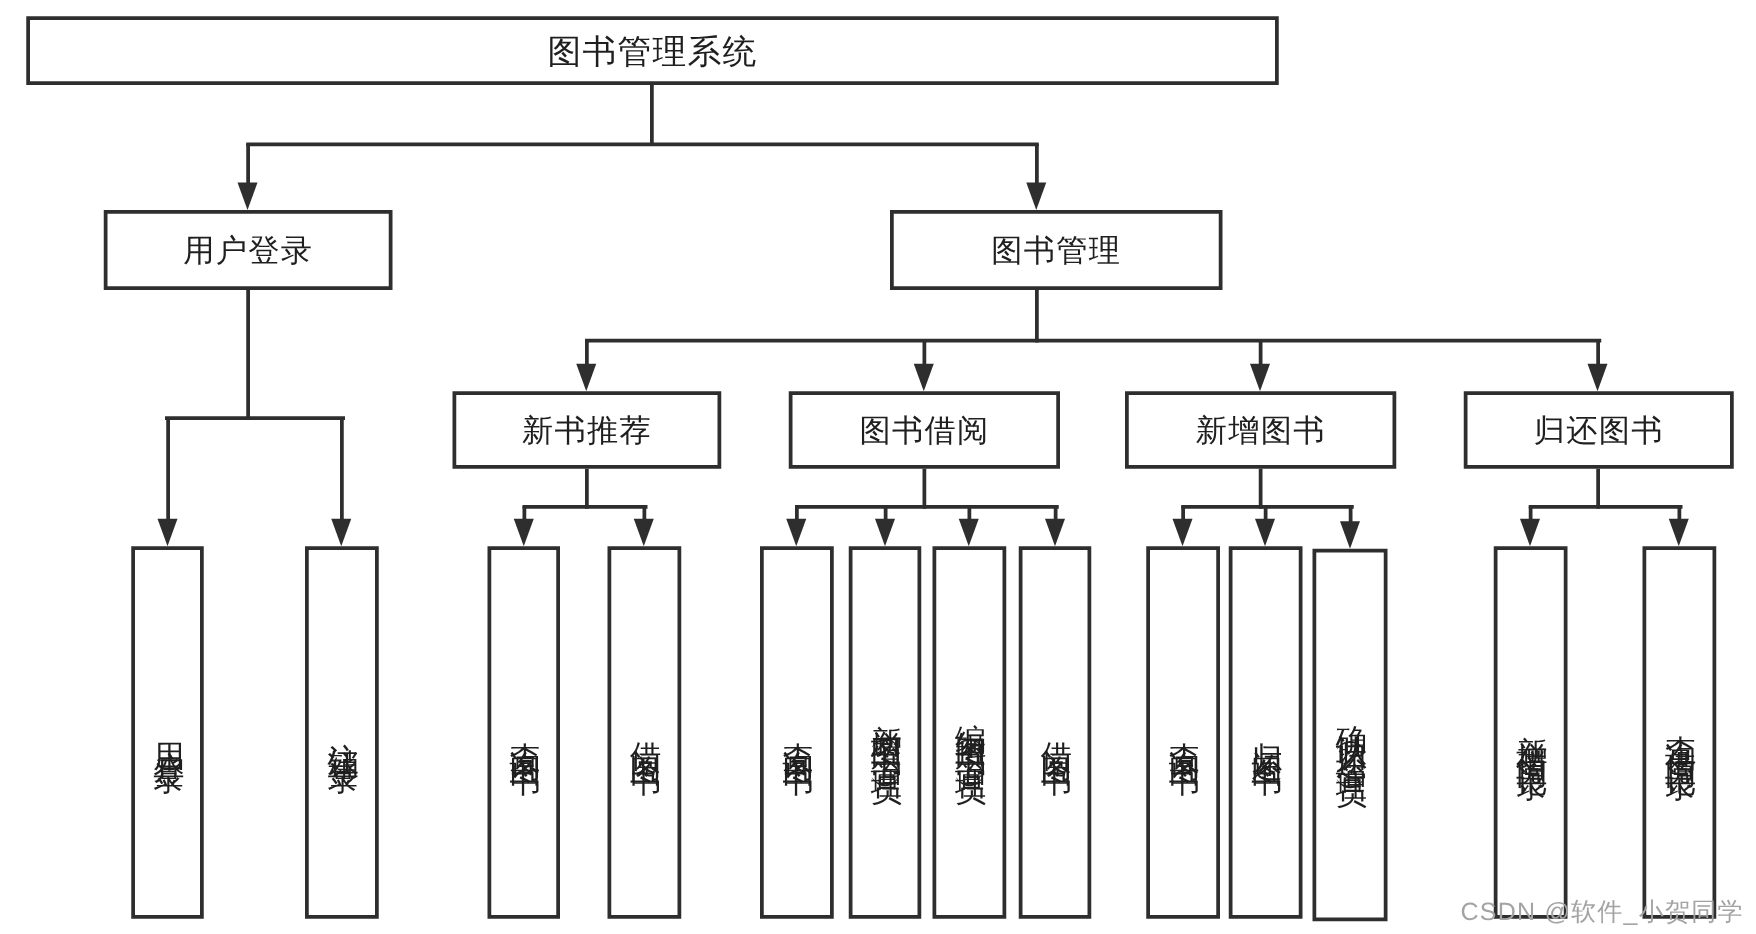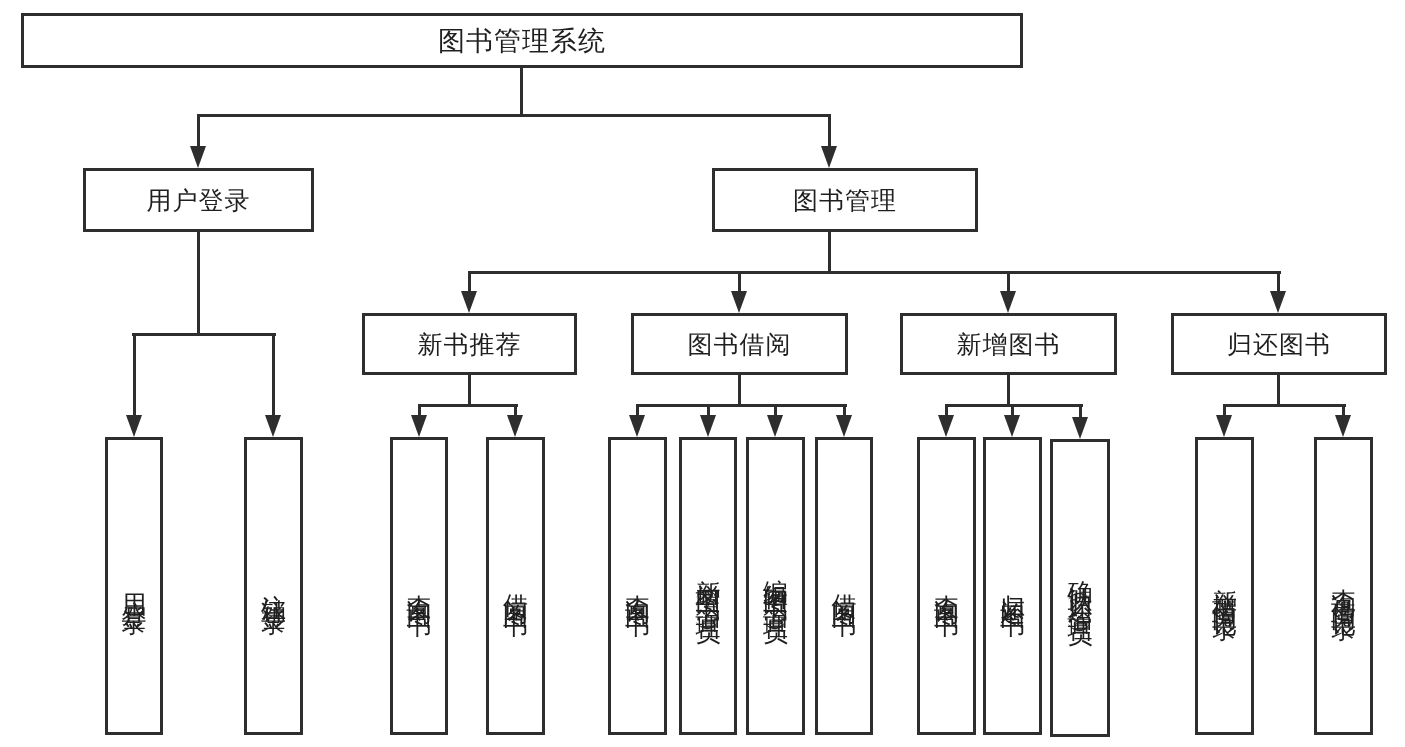--- a/index.html
+++ b/index.html
@@ -177,14 +177,15 @@
     <span>确认归还（管理员）</span>
   </div>
 
   <div class="node leaf" style="left:1195px;top:437px;width:59px;height:298px">
     <span>新增借阅记录</span>
   </div>
   <div class="node leaf" style="left:1314px;top:437px;width:59px;height:298px">
     <span>查询借阅记录</span>
   </div>
 
+  <div class="watermark">CSDN @软件_小贺同学</div>
 
 </div>
 
 </body></html>

